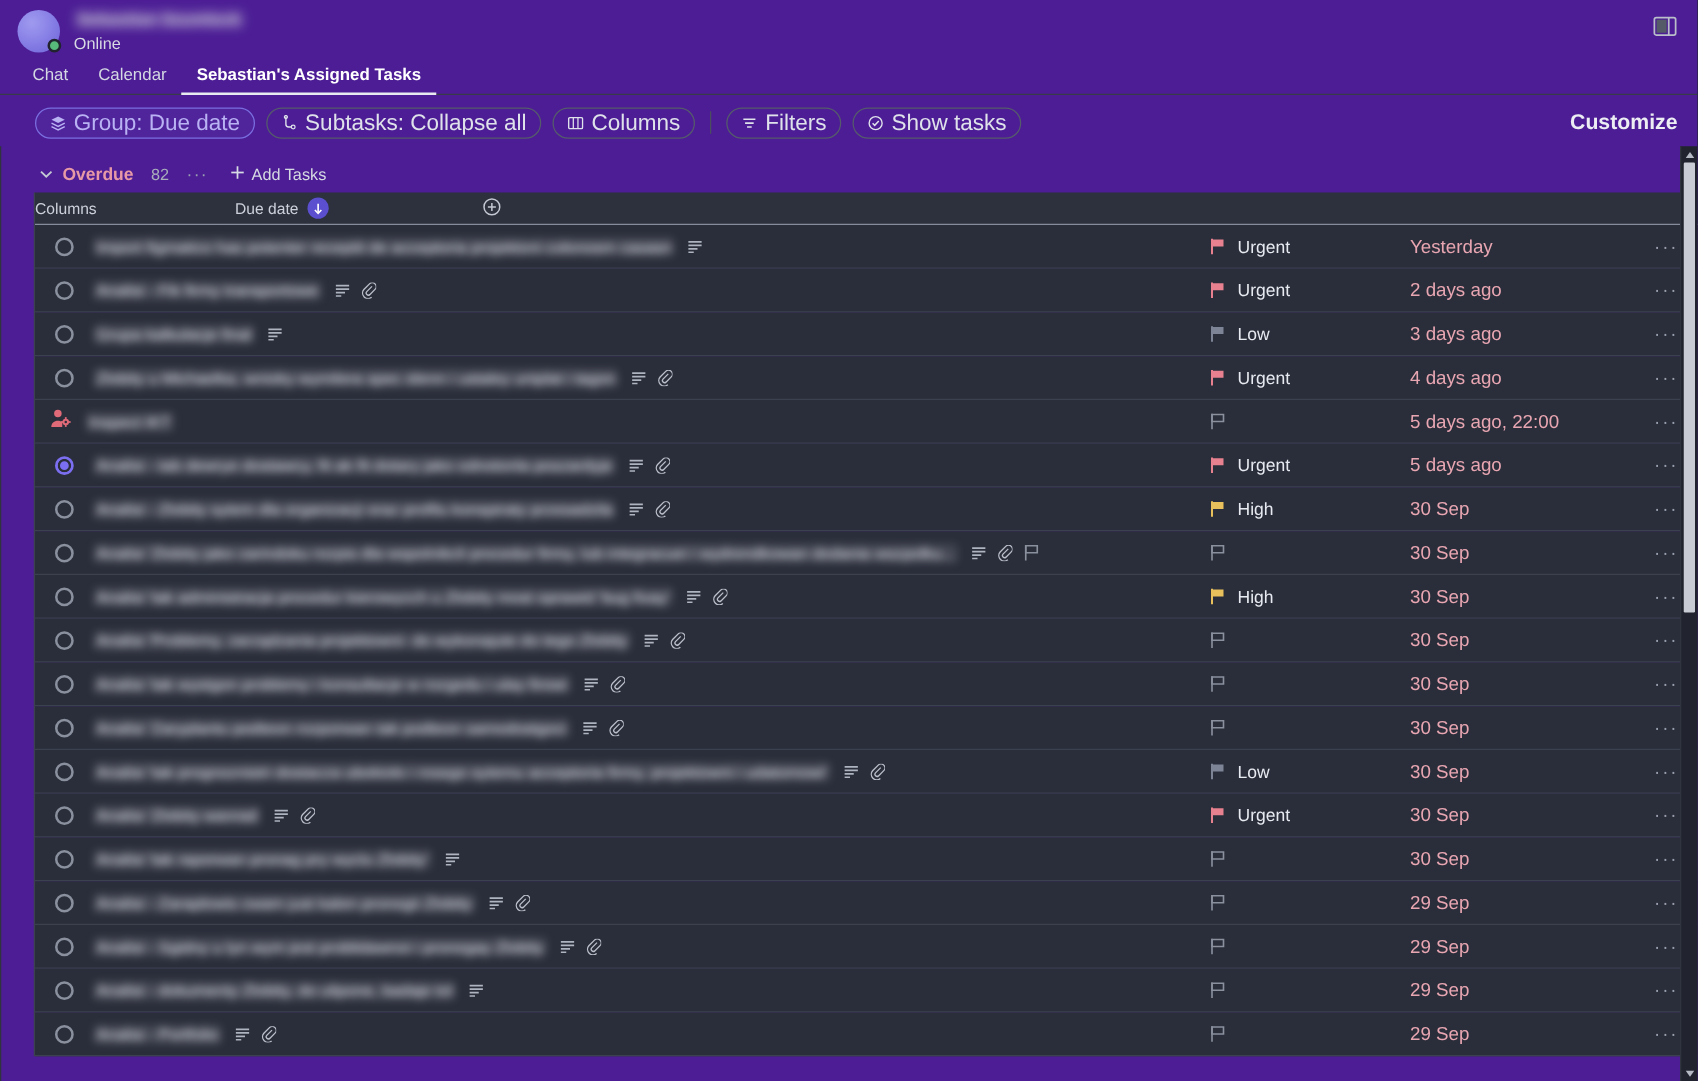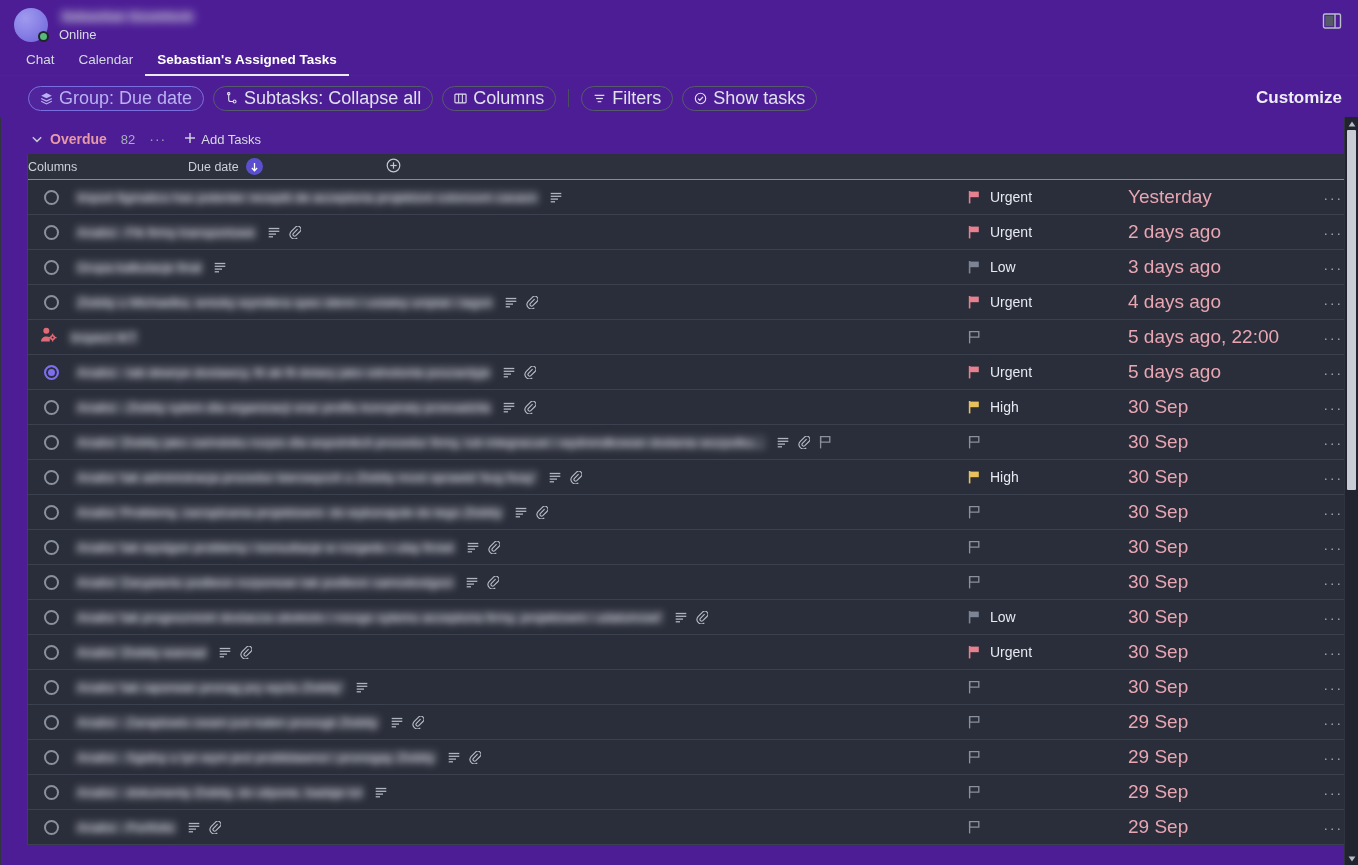--- a/index.html
+++ b/index.html
@@ -127,21 +127,21 @@
   .person-gear { margin: 0 12px 0 12px; flex: 0 0 auto; }
   .task-name {
     font-size: 13px; color: #e3e6ec; white-space: nowrap; overflow: hidden;
     background: rgba(205,209,219,.15);
     filter: blur(3.6px); padding: 0 2px; border-radius: 2px;
     flex: 0 1 auto; user-select: none;
   }
   .row-icons { display: inline-flex; align-items: center; gap: 9px; margin-left: 11px; flex: 0 0 auto; }
 
   .cell-priority { width: 160px; display: flex; align-items: center; gap: 9px; font-size: 14px; color: #e7eaf0; }
-  .cell-due { width: 180px; font-size: 19px; color: #e8a6b2; }
+  .cell-due { width: 180px; font-size: 15px; color: #e8a6b2; }
   .cell-dots { width: 50px; text-align: center; font-size: 15px; color: #9aa0af; letter-spacing: 1.5px; cursor: pointer; }
 
   
   .rail { position: absolute; left: 27px; top: 0; bottom: 0; width: 1px; background: #3c4150; }
 
   
   .scrollbar {
     position: absolute; right: 0; top: 117px; bottom: 0; width: 14px;
     background: #21242e; border-left: 1px solid #30343f;
   }

